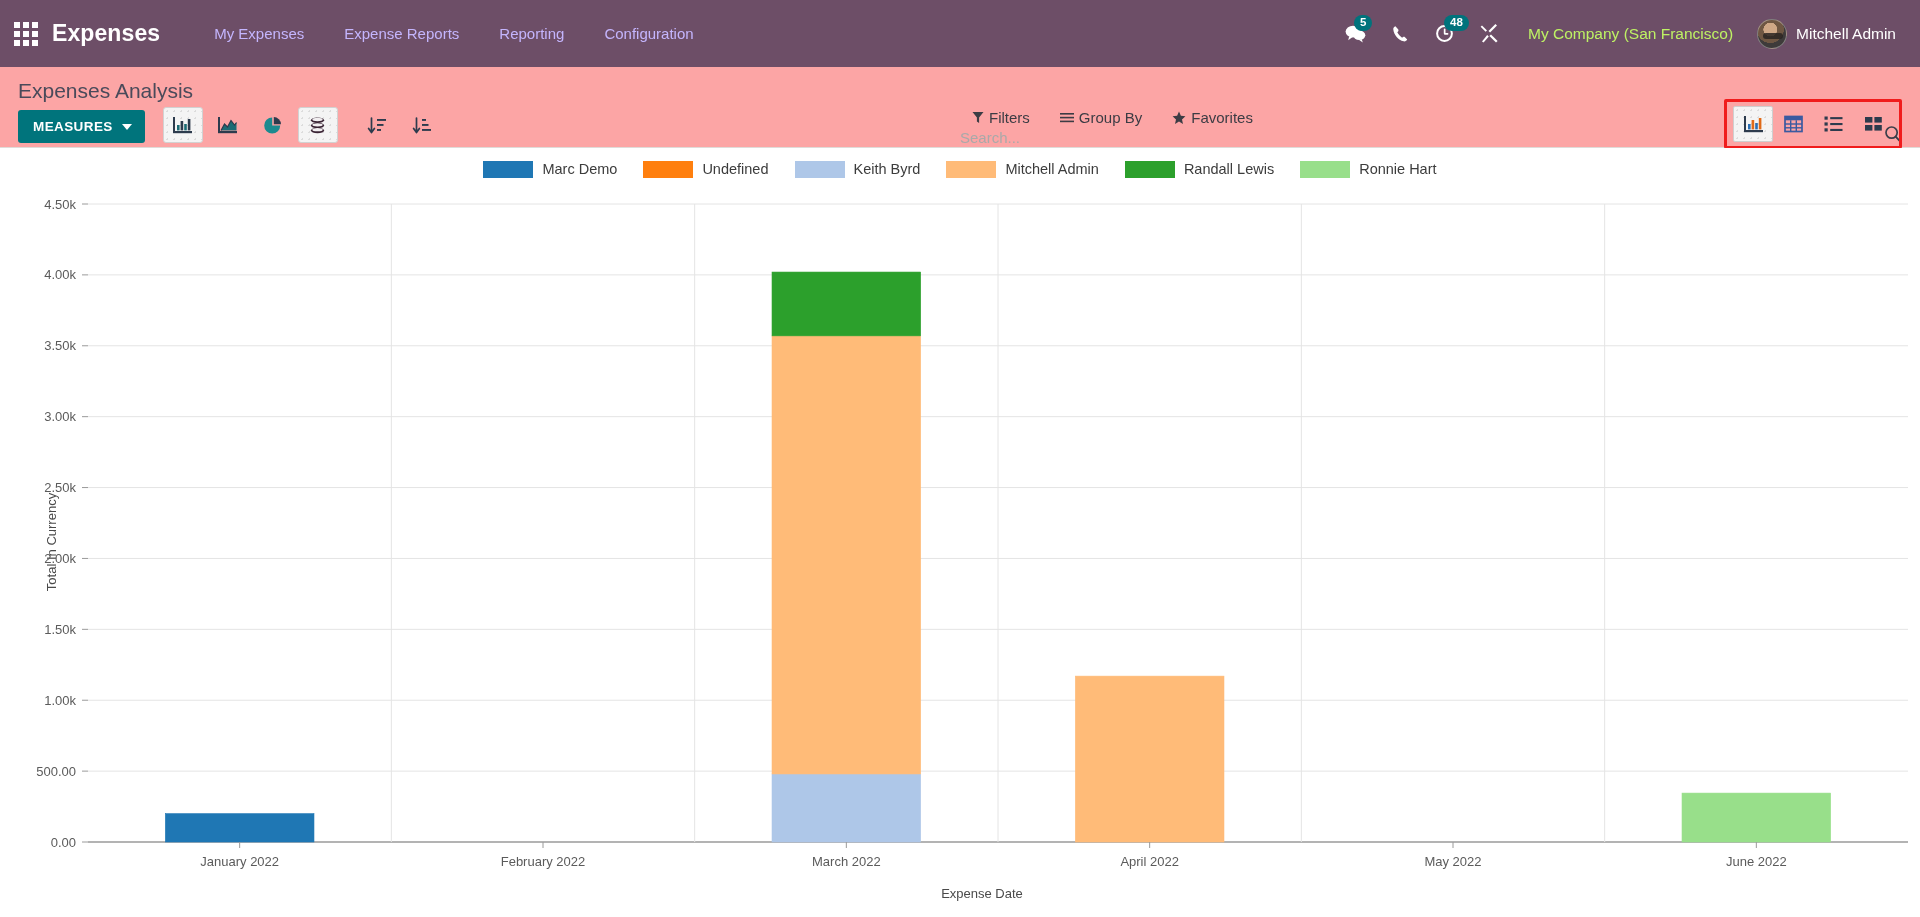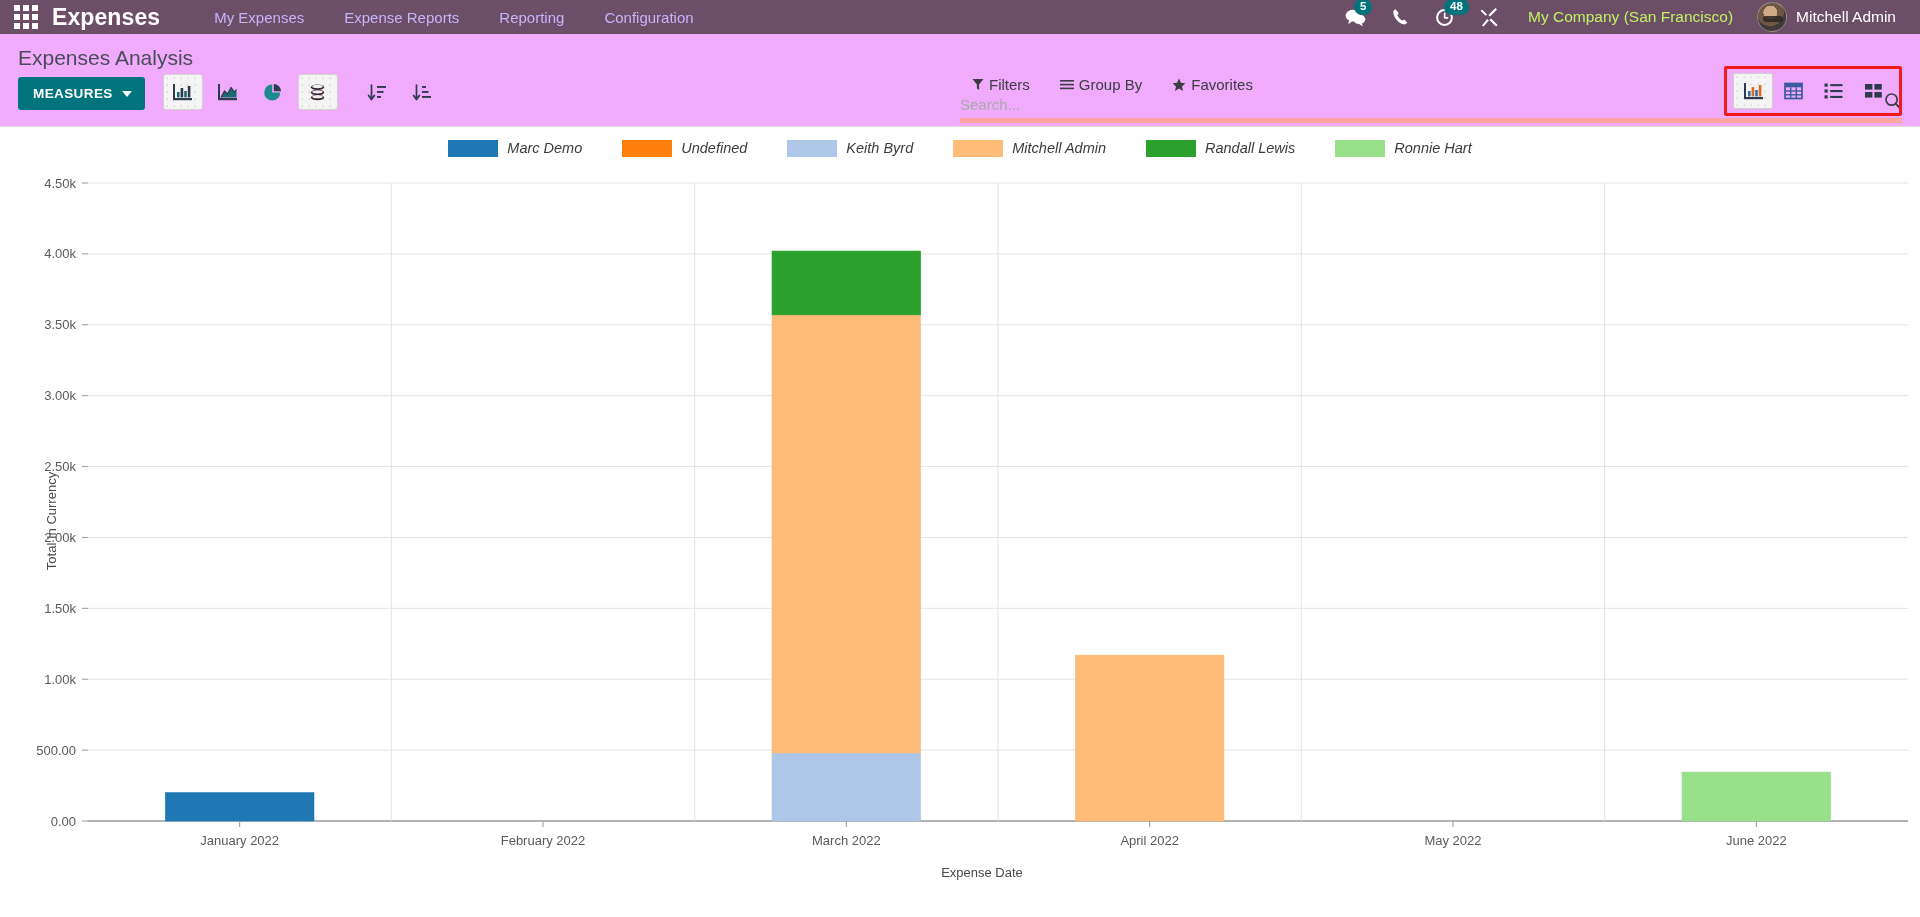--- a/index.html
+++ b/index.html
@@ -5,21 +5,21 @@
   * { box-sizing: border-box; margin: 0; padding: 0; }
   html, body {
     width: 1920px; height: 917px;
     font-family: "Liberation Sans", sans-serif;
     background: #ffffff;
     overflow: hidden;
   }
 
   
   .navbar {
-    height: 34px;
+    height: 67px;
     background: #6d4e67;
     display: flex;
     align-items: center;
     padding: 0 18px 0 0;
     color: #f0eef0;
     position: relative;
   }
   .apps-grid {
     width: 52px; height: 51px;
     display: flex; align-items: center; justify-content: center;
@@ -71,25 +71,25 @@
     overflow: hidden; position: relative; flex: none;
   }
   .avatar::after {
     content:""; position:absolute; left:5px; top:13px; width:20px; height:6px;
     background:#2a2522; border-radius:3px; opacity:.85;
   }
   .user-name { font-size: 15.5px; color: #ffffff; white-space: nowrap; }
 
   
   .control-panel {
-    background: #f0abfc;
+    background: #fca5a5;
     border-bottom: 1px solid #dfdcd9;
     padding: 0;
     position: relative;
-    height: 93px;
+    height: 81px;
   }
   .cp-row1 { display: flex; align-items: flex-start; padding: 11px 18px 0 18px; }
   .page-title {
     font-size: 21px; color: #4a4a5a; font-weight: normal;
     white-space: nowrap; line-height: 1.2;
   }
   .search-area {
     position: absolute; left: 960px; right: 18px; top: 58px;
   }
   .search-wrap {
@@ -173,21 +173,21 @@
   .chart-area {
     position: relative;
     width: 1920px;
     height: 773px;
     background: #ffffff;
   }
   .legend {
     display: flex; align-items: center; justify-content: center;
     gap: 0; height: 34px; padding-top: 8px;
   }
-  .legend-item { display: flex; align-items: center; margin: 0 20px; font-style: italic; }
+  .legend-item { display: flex; align-items: center; margin: 0 13px; }
   .legend-swatch {
     width: 50px; height: 17px; display: block; margin-right: 9px;
   }
   .legend-label { font-size: 14.5px; color: #3c3c3c; white-space: nowrap; }
 
   .plot-host { position: relative; width: 1920px; height: 720px; }
   .y-title {
     position: absolute;
     left: 2px; top: 50%;
     transform: translateY(-50%) rotate(-90deg);

